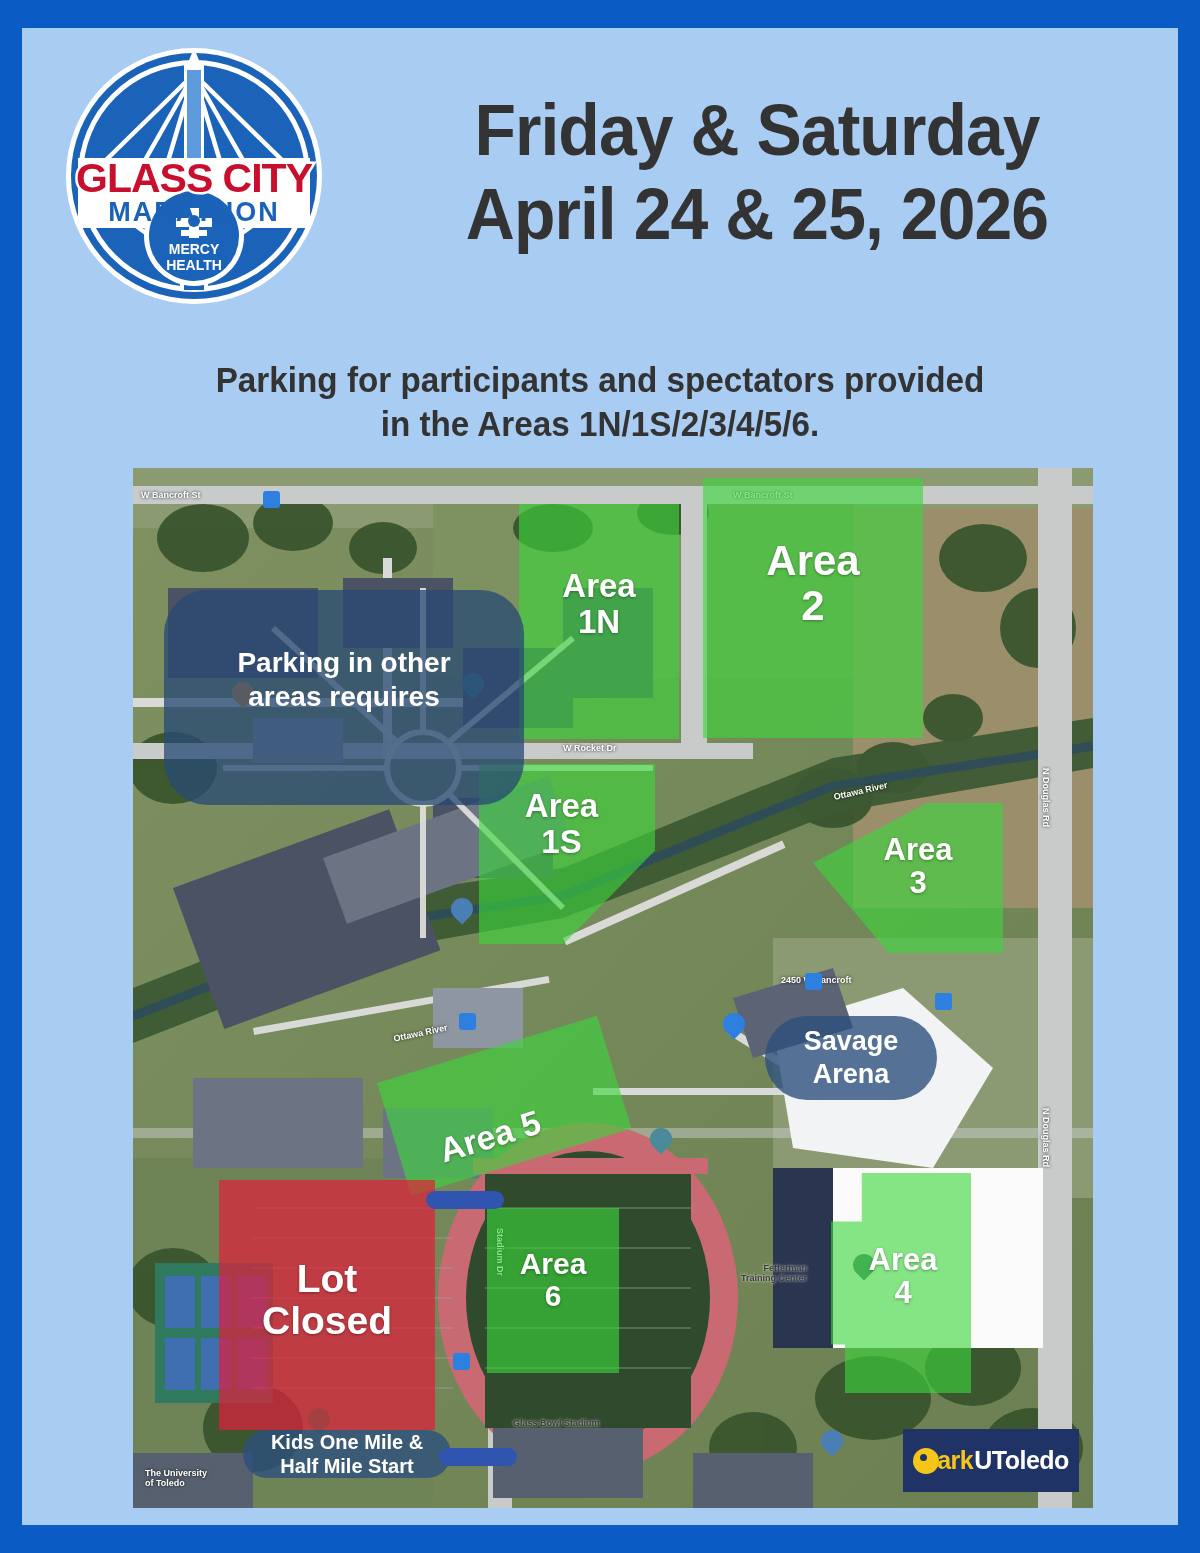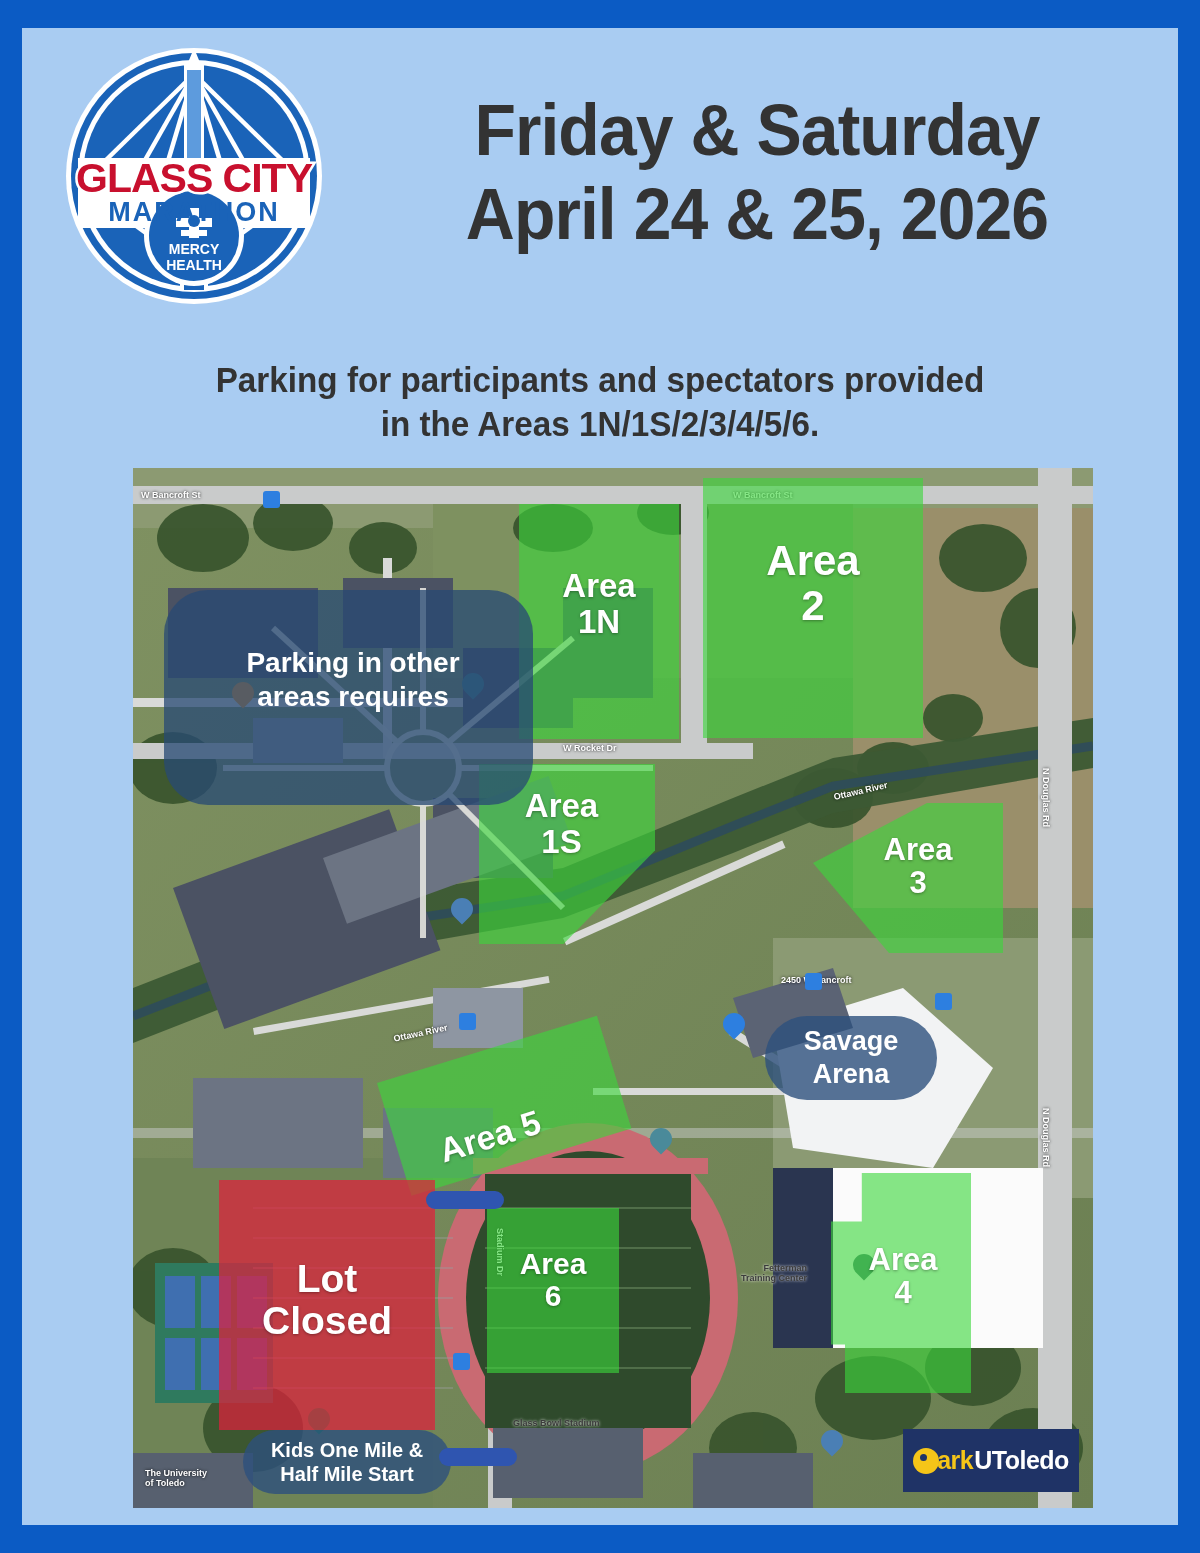--- a/index.html
+++ b/index.html
@@ -376,38 +376,38 @@
     <div class="zone" style="left:698px;top:705px;width:140px;height:220px;clip-path:polygon(22% 0,100% 0,100% 100%,10% 100%,10% 78%,0 78%,0 22%,22% 22%);"></div>
     <div class="zlabel" style="left:700px;top:775px;width:140px;font-size:31px;">
       <span>Area</span><br><span>4</span>
     </div>
 
     <div class="zone closed" style="left:86px;top:712px;width:216px;height:250px;"></div>
     <div class="zlabel" style="left:86px;top:790px;width:216px;font-size:39px;">
       <span>Lot</span><br><span>Closed</span>
     </div>
 
-    <div class="pill note" style="left:31px;top:122px;width:360px;height:215px;font-size:28px;padding-left:9px;">
+    <div class="pill note" style="left:31px;top:122px;width:360px;height:215px;font-size:28px;">
       <div>
         <span>Parking in other</span><br>
         <span>areas requires</span><br>
         <br>
       </div>
     </div>
 
     <div class="pill" style="left:632px;top:548px;width:172px;height:84px;font-size:27px;">
       <div>
         <span>Savage</span><br>
         <span>Arena</span>
       </div>
     </div>
 
     <div class="startbar" style="left:293px;top:723px;width:78px;"></div>
 
-    <div class="pill" style="left:110px;top:962px;width:208px;height:64px;font-size:20px;">
+    <div class="pill" style="left:110px;top:962px;width:208px;height:48px;font-size:20px;">
       <div>
         <span>Kids One Mile &amp;</span><br>
         <span>Half Mile Start</span>
       </div>
     </div>
     <div class="startbar" style="left:306px;top:980px;width:78px;"></div>
 
     <div class="parklogo">
       <span class="pmark"></span>
       <span class="yellow">ark</span>

